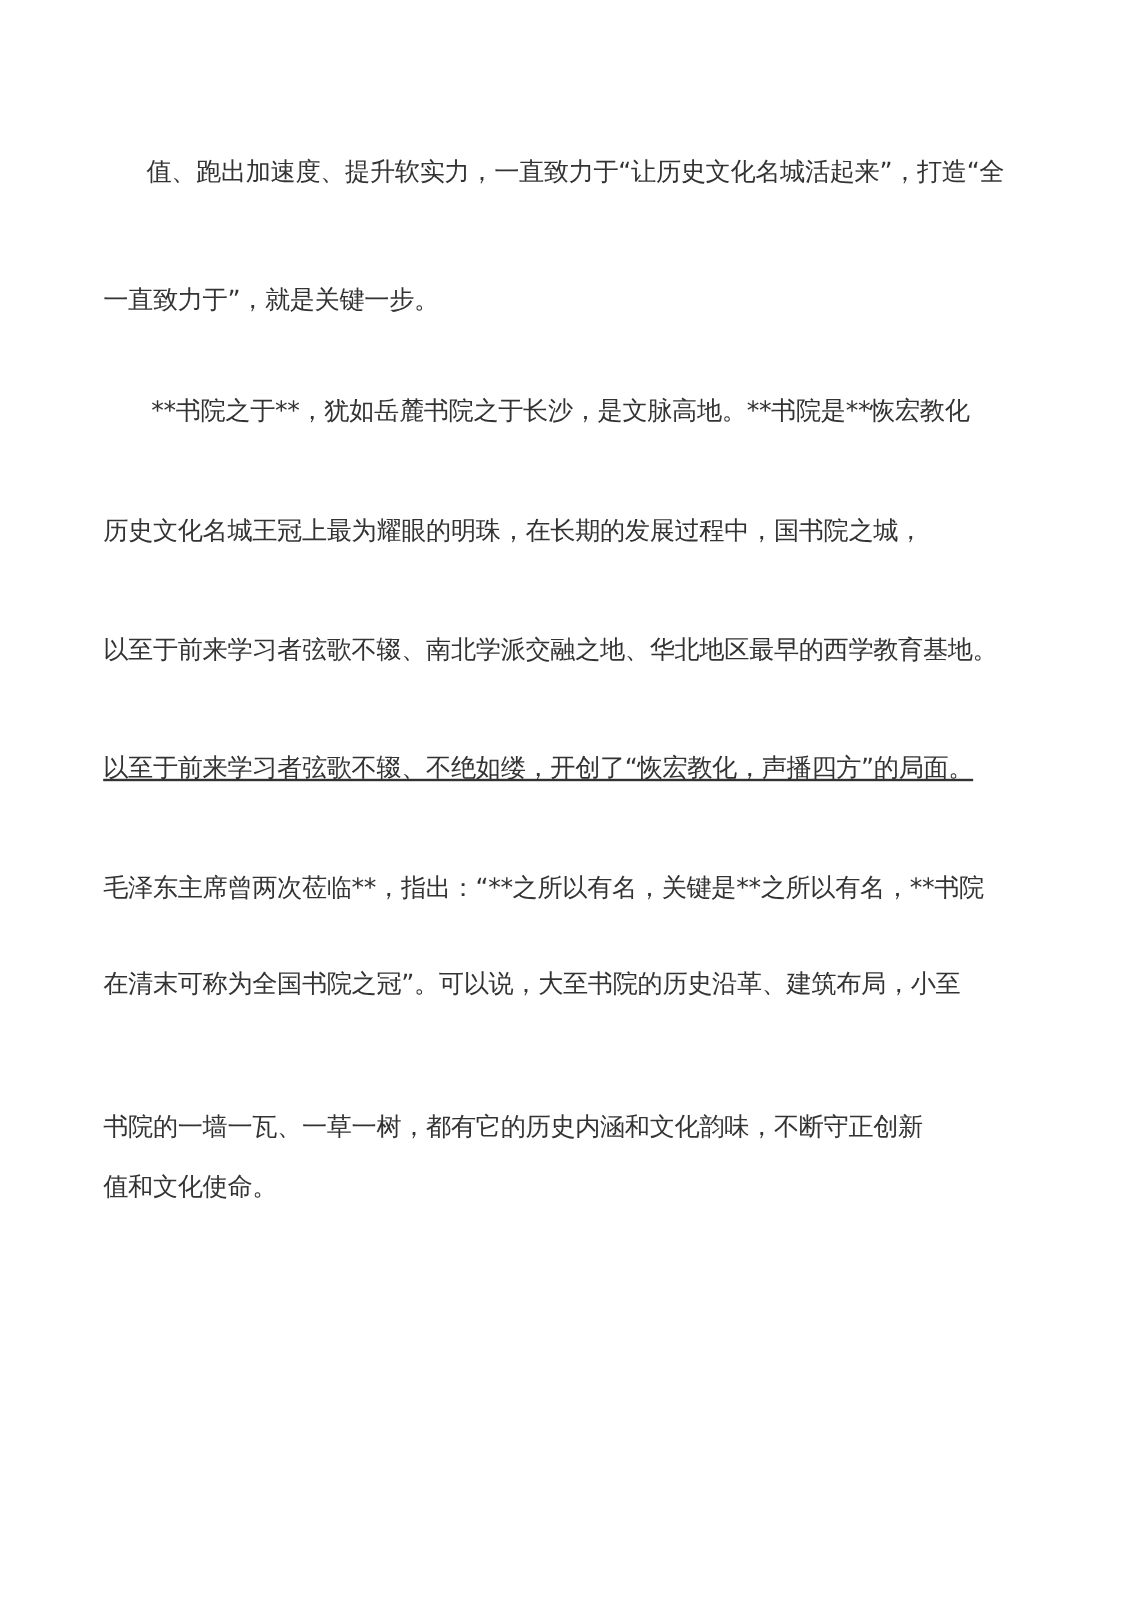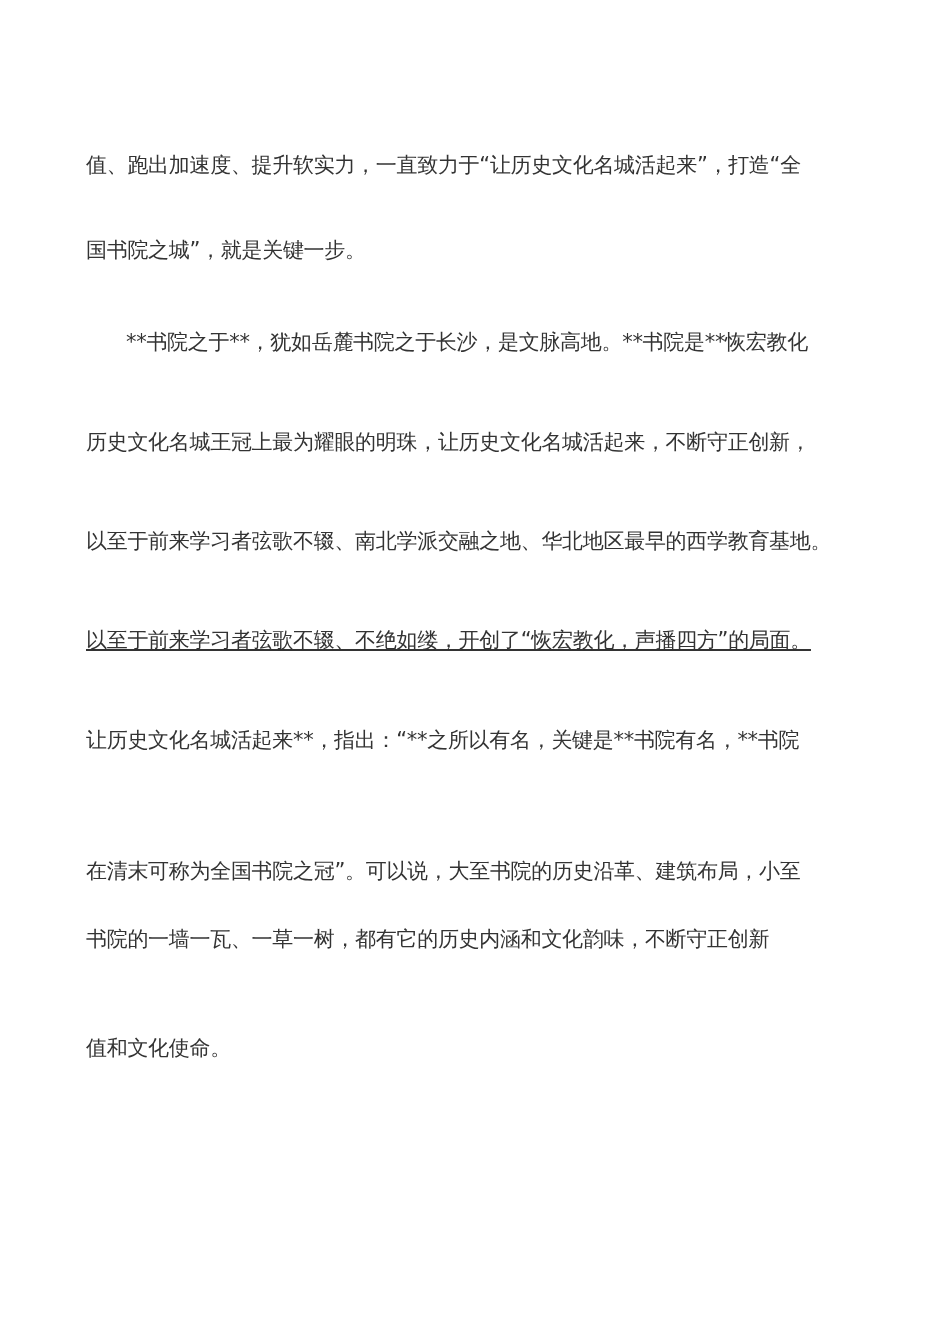--- a/index.html
+++ b/index.html
@@ -28,24 +28,24 @@
       font-size: 21px;
       line-height: 30px;
       letter-spacing: -0.3px;
     }
     .indent { left: 40px; }
   </style>
 </head>
 <body>
 
 <div class="page">
-  <div class="line" style="top:150px;">值、跑出加速度、提升软实力，一直致力于“让历史文化名城活起来”，打造“全</div>
-  <div class="line" style="top:235px;">国书院之城”，就是关键一步。</div>
+  <div class="line" style="top:128px;margin-left:36px;">值、跑出加速度、提升软实力，一直致力于“让历史文化名城活起来”，打造“全</div>
+  <div class="line" style="top:235px;">一直致力于”，就是关键一步。</div>
 
   <div class="line indent" style="top:327px;">**书院之于**，犹如岳麓书院之于长沙，是文脉高地。**书院是**恢宏教化</div>
-  <div class="line" style="top:427px;">历史文化名城王冠上最为耀眼的明珠，让历史文化名城活起来，不断守正创新，</div>
+  <div class="line" style="top:427px;">历史文化名城王冠上最为耀眼的明珠，在长期的发展过程中，国书院之城，</div>
   <div class="line" style="top:526px;">以至于前来学习者弦歌不辍、南北学派交融之地、华北地区最早的西学教育基地。</div>
   <div class="line" style="top:625px;text-decoration:underline;">以至于前来学习者弦歌不辍、不绝如缕，开创了“恢宏教化，声播四方”的局面。</div>
-  <div class="line" style="top:725px;">让历史文化名城活起来**，指出：“**之所以有名，关键是**书院有名，**书院</div>
-  <div class="line" style="top:856px;">在清末可称为全国书院之冠”。可以说，大至书院的历史沿革、建筑布局，小至</div>
+  <div class="line" style="top:725px;">毛泽东主席曾两次莅临**，指出：“**之所以有名，关键是**之所以有名，**书院</div>
+  <div class="line" style="top:805px;">在清末可称为全国书院之冠”。可以说，大至书院的历史沿革、建筑布局，小至</div>
   <div class="line" style="top:924px;">书院的一墙一瓦、一草一树，都有它的历史内涵和文化韵味，不断守正创新</div>
-  <div class="line" style="top:1033px;">值和文化使命。</div>
+  <div class="line" style="top:974px;">值和文化使命。</div>
 </div>
 
 </body></html>

